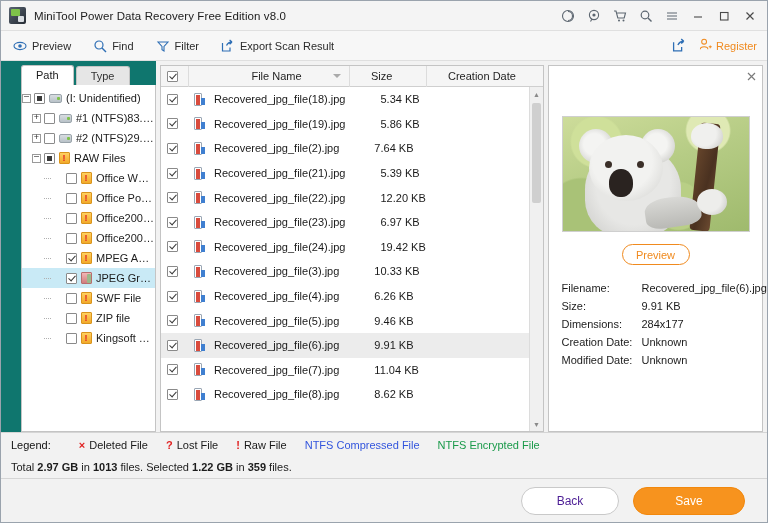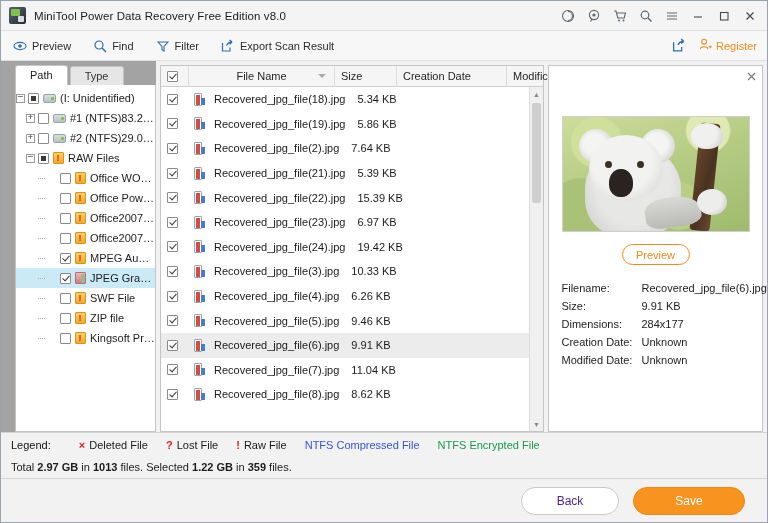--- a/index.html
+++ b/index.html
@@ -80,22 +80,22 @@
   
   .body {
     flex: 1 1 auto; display: flex; min-height: 0;
     background: #f2f2f2; padding: 0;
   }
 
   
   .left {
     width: 155px; flex: 0 0 155px;
     display: flex; flex-direction: column;
-    background: #a3a3a3;
-    padding-left: 14px; padding-top: 4px;
+    background: #0f766e;
+    padding-left: 20px; padding-top: 4px;
   }
   .tabs { display: flex; height: 20px; flex: 0 0 20px; align-items: flex-end; }
   .tab {
     height: 19px; line-height: 18px; padding: 0 14px;
     font-size: 11px; color: #333;
     background: #e6e6e6; border: 1px solid #c4c4c4; border-bottom: none;
     border-radius: 3px 3px 0 0; margin-right: 2px;
   }
   .tab.active { background: #ffffff; color:#1a1a1a; height: 20px; line-height:19px; }
   .tree {
@@ -159,41 +159,41 @@
   
   .center {
     flex: 1 1 auto; min-width: 0;
     display: flex; flex-direction: column;
     background: #fff; border: 1px solid #c4c4c4;
     margin: 4px 0 0 4px;
   }
   .lhead {
     display: flex; height: 21px; flex: 0 0 21px;
     background: #f5f5f5; border-bottom: 1px solid #cfcfcf;
-    align-items: center; font-size: 11px; color: #1f1f1f;
+    align-items: center; font-size: 11px; color: #1f1f1f; gap: 15px;
   }
   .lhead .hcell { border-right: 1px solid #dcdcdc; height: 21px; display:flex; align-items:center; padding: 0 6px; position: relative; }
   .hcb { width: 28px; justify-content: center; }
   .h-name { flex: 0 0 146px; justify-content: center; }
   .h-size { flex: 0 0 62px; }
   .h-date { flex: 0 0 110px; }
   .h-mod  { flex: 1 1 auto; }
   .sortarrow { position:absolute; right: 8px; top: 8px; width:0;height:0;
     border-left:4px solid transparent;border-right:4px solid transparent;border-top:4px solid #aaa; }
   .rows { flex: 1 1 auto; overflow: hidden; position: relative; }
   .frow {
     display: flex; align-items: center; height: 24.6px;
     font-size: 11px; color: #1a1a1a;
   }
   .frow.sel { background: #ececec; }
   .frow .c { display:flex; align-items:center; height:100%; padding: 0 6px; }
   .c-cb { width: 28px; justify-content:center; padding:0; }
   .c-ic { width: 20px; justify-content:center; padding:0; }
   .c-name { flex: 0 0 126px; }
-  .c-size { flex: 0 0 62px; }
+  .c-size { flex: 0 0 62px; margin-left: 23px; }
   .fic {
     width: 11px; height: 13px;
     background: #ffffff; border: 1px solid #9aa6b4;
     position: relative; border-radius: 1px;
   }
   .fic::before { content:""; position:absolute; left:1px; top:1px; width:4px; height:10px; background:#d94b3d; }
   .fic::after  { content:""; position:absolute; left:6px; top:4px; width:4px; height:7px; background:#3f7fd0; }
   .vscroll {
     width: 14px; flex: 0 0 14px; background: #f0f0f0;
     border-left: 1px solid #dcdcdc; position: relative;
@@ -609,21 +609,21 @@
               <div class="c" style="flex: 1 1 auto;"></div>
             </div>
             <div class="frow">
               <div class="c c-cb">
                 <span class="cb checked"></span>
               </div>
               <div class="c c-ic">
                 <span class="fic"></span>
               </div>
               <div class="c c-name">Recovered_jpg_file(22).jpg</div>
-              <div class="c c-size">15.39 KB</div>
+              <div class="c c-size">12.20 KB</div>
               <div class="c" style="flex: 0 0 110px;"></div>
               <div class="c" style="flex: 1 1 auto;"></div>
             </div>
             <div class="frow">
               <div class="c c-cb">
                 <span class="cb checked"></span>
               </div>
               <div class="c c-ic">
                 <span class="fic"></span>
               </div>

